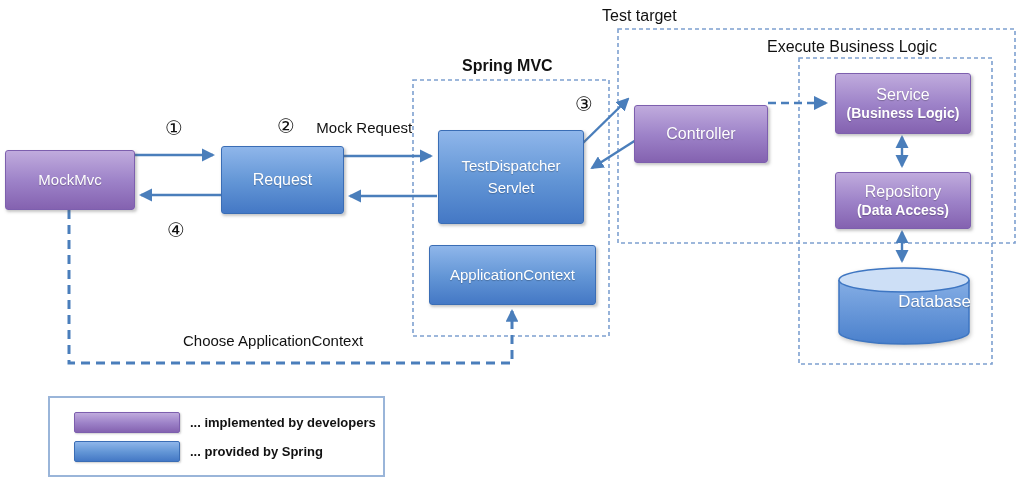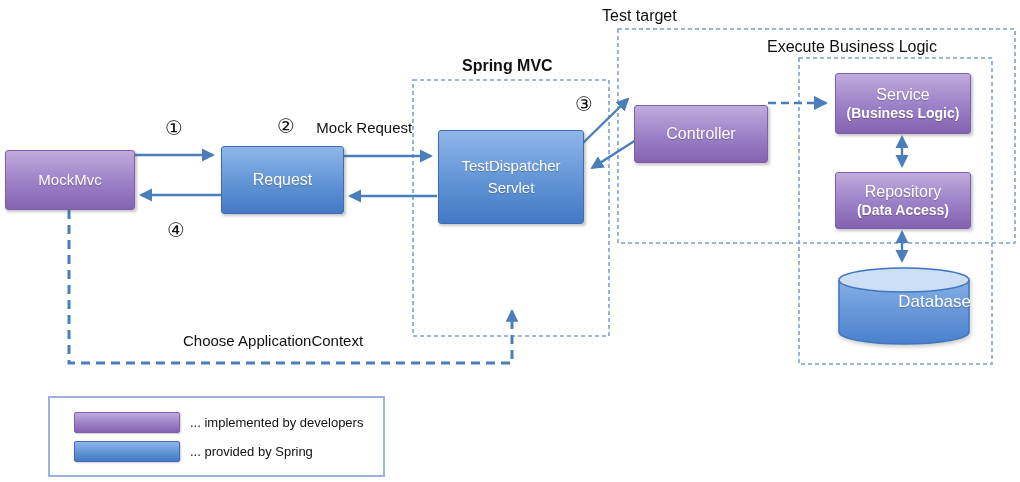--- a/index.html
+++ b/index.html
@@ -26,21 +26,21 @@
   .node .sub{font-size:14px;margin-top:1px;font-weight:bold;}
   
   .grp-label{position:absolute;font-size:16px;color:#111;white-space:nowrap;}
   .step{position:absolute;font-size:20px;color:#111;font-family:"DejaVu Sans",sans-serif;white-space:nowrap;}
   .step .txt{font-size:15px;font-family:"Liberation Sans",sans-serif;margin-left:15px;}
   .note{position:absolute;font-size:15px;color:#111;white-space:nowrap;}
   
   .legend{
     position:absolute;left:48px;top:396px;width:337px;height:81px;
     border:2px solid #9ab5d9;box-sizing:border-box;background:#fff;
-    display:flex;flex-direction:column;justify-content:center;gap:8px;padding-left:24px;
+    display:flex;flex-direction:column;justify-content:center;gap:8px;padding-left:24px;font-weight:bold;
   }
   .legend-row{display:flex;align-items:center;gap:10px;}
   .swatch{width:106px;height:21px;border-radius:2px;box-shadow:1px 1px 2px rgba(90,90,90,.3);}
   .swatch.purple{background:linear-gradient(180deg,#c0abdd 0%,#9d82c8 52%,#8462b0 100%);border:1px solid #7d5fae;box-sizing:border-box;}
   .swatch.blue{background:linear-gradient(180deg,#8fb6ea 0%,#6396d6 52%,#4478c5 100%);border:1px solid #3a6db5;box-sizing:border-box;}
   .legend-row span{font-size:13px;color:#111;}
   
   svg.layer{position:absolute;left:0;top:0;}
   .db-label{position:absolute;left:837px;top:292px;width:134px;text-align:right;
     color:#fff;font-size:17px;text-shadow:0 1px 1px rgba(0,0,0,.25);}
@@ -92,20 +92,23 @@
 
   <div class="node purple" style="left:5px;top:150px;width:128px;height:58px;">
     <span>MockMvc</span>
   </div>
   <div class="node blue" style="left:221px;top:146px;width:121px;height:66px;font-size:16px;">
     <span>Request</span>
   </div>
   <div class="node blue" style="left:438px;top:130px;width:144px;height:92px;font-size:15px;line-height:1.5;">
     <span style="width:120px;display:inline-block;">TestDispatcher Servlet</span>
   </div>
+  <div class="node blue" style="left:429px;top:245px;width:165px;height:58px;">
+    <span>ApplicationContext</span>
+  </div>
   <div class="node purple" style="left:634px;top:73px;width:132px;height:56px;font-size:16px;margin-top:32px;">
     <span>Controller</span>
   </div>
   <div class="node purple" style="left:835px;top:73px;width:134px;height:59px;font-size:16px;">
     <span>Service</span>
     <span class="sub">(Business Logic)</span>
   </div>
   <div class="node purple" style="left:835px;top:172px;width:134px;height:55px;font-size:16px;">
     <span>Repository</span>
     <span class="sub">(Data Access)</span>

